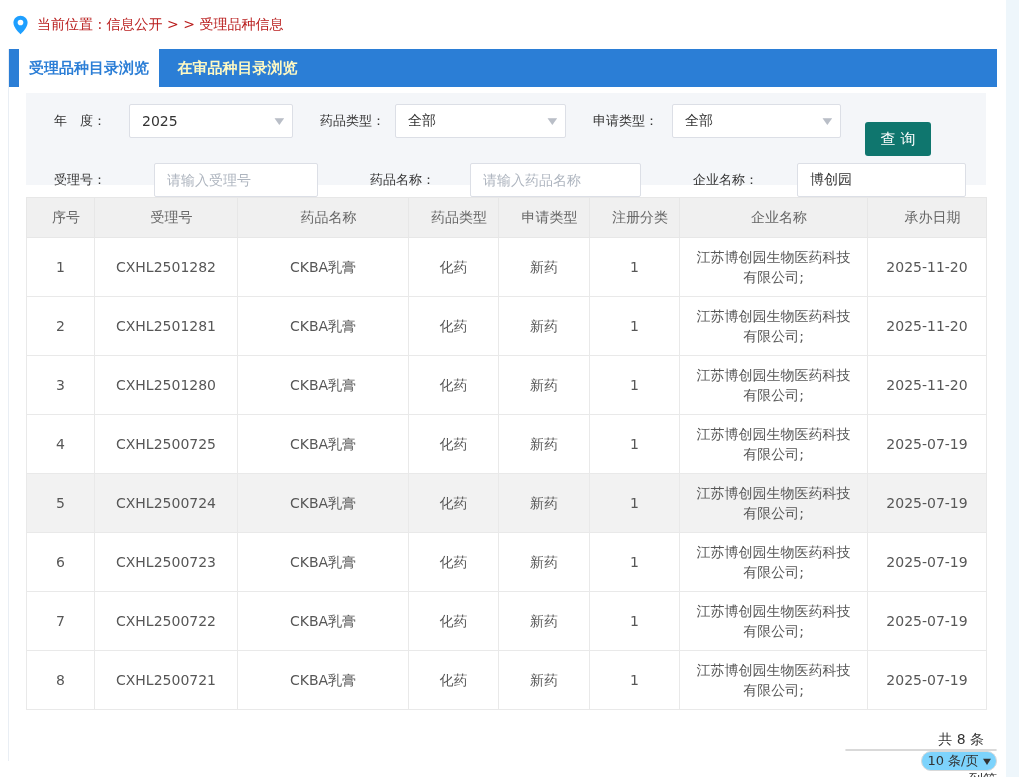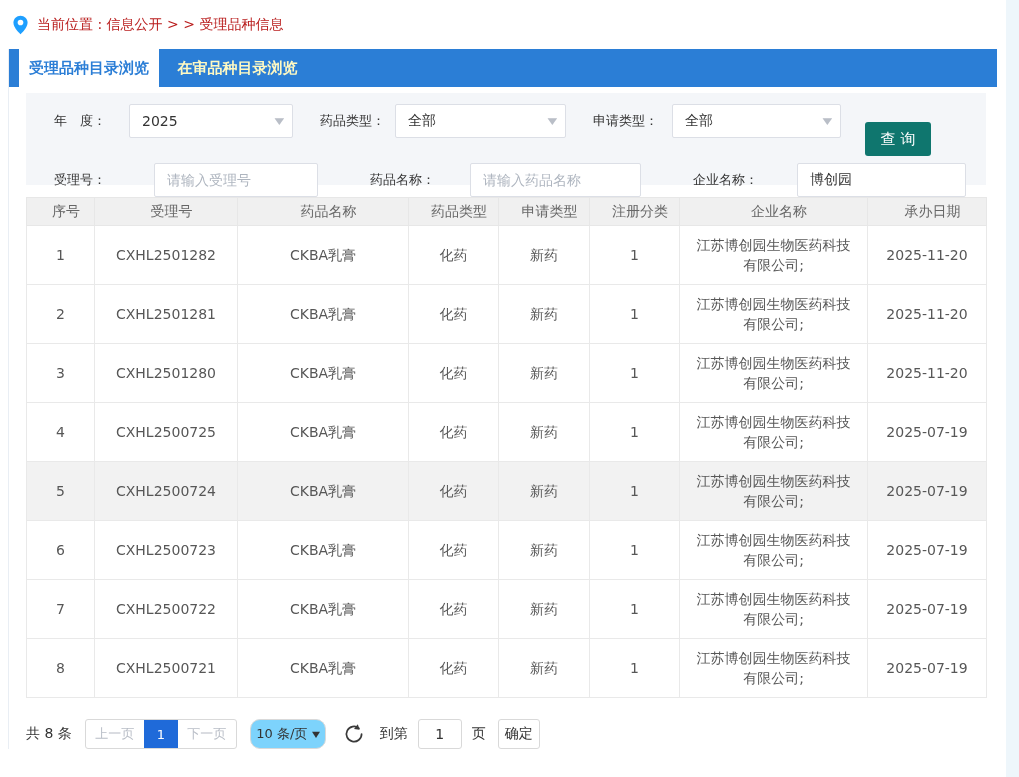--- a/index.html
+++ b/index.html
@@ -45,28 +45,28 @@
   .f-input.w3 { width:169px; margin-left:14px; }
   .caret { position:absolute; right:9px; top:50%; transform:translateY(-50%) scaleX(1.4);
     font-size:9px; color:#b9bec7; line-height:1; }
   .search-btn { position:absolute; right:55px; top:50%; transform:translateY(-50%);
     width:66px; height:34px; background:#0f766e; color:#fff; border:none; border-radius:3px;
     font-size:15px; cursor:pointer; font-family:"DejaVu Sans","Liberation Sans",sans-serif; }
 
   
   .tbl-wrap { margin:12px 12px 0 17px; }
   table { border-collapse:collapse; table-layout:fixed; width:960px; }
-  th { height:28px; background:#f0f0f0; color:#666; font-weight:normal; font-size:14px;
+  th { height:40px; background:#f0f0f0; color:#666; font-weight:normal; font-size:14px;
        border:1px solid #e7e7e7; text-align:center;padding-left:11px; }
   td { height:59px; border:1px solid #e9e9e9; text-align:center; font-size:14px; color:#575757;
        padding:4px 10px; line-height:1.45; }
   tr.hl td { background:#f2f2f2; }
 
   
-  .pager { margin:21px 0 0 17px; display:flex; align-items:center; height:30px; font-size:14px; }
+  .pager { margin:21px 0 0 17px; display:flex; align-items:flex-end; height:30px; font-size:14px;flex-direction:column; }
   .pager .total { color:#333; margin-right:13px; }
   .page-group { display:flex; align-items:stretch; height:30px; border:1px solid #d9d9d9;
     border-radius:3px; overflow:hidden; background:#fff; }
   .page-group .pg { display:flex; align-items:center; justify-content:center; cursor:pointer; font-size:13px; }
   .pg.prev, .pg.next { width:58px; color:#b9bec7; }
   .pg.cur { width:34px; background:#1f6ad9; color:#fff; }
   .per-page { height:30px; border:1px solid #d9d9d9; border-radius:10px; background:#7dd3fc;
     display:flex; align-items:center; justify-content:center; width:76px; margin-left:13px;
     font-size:13px; color:#333; cursor:pointer; }
   .per-page .pp-caret { font-size:8px; margin-left:6px; transform:scaleX(1.3); color:#333; }

